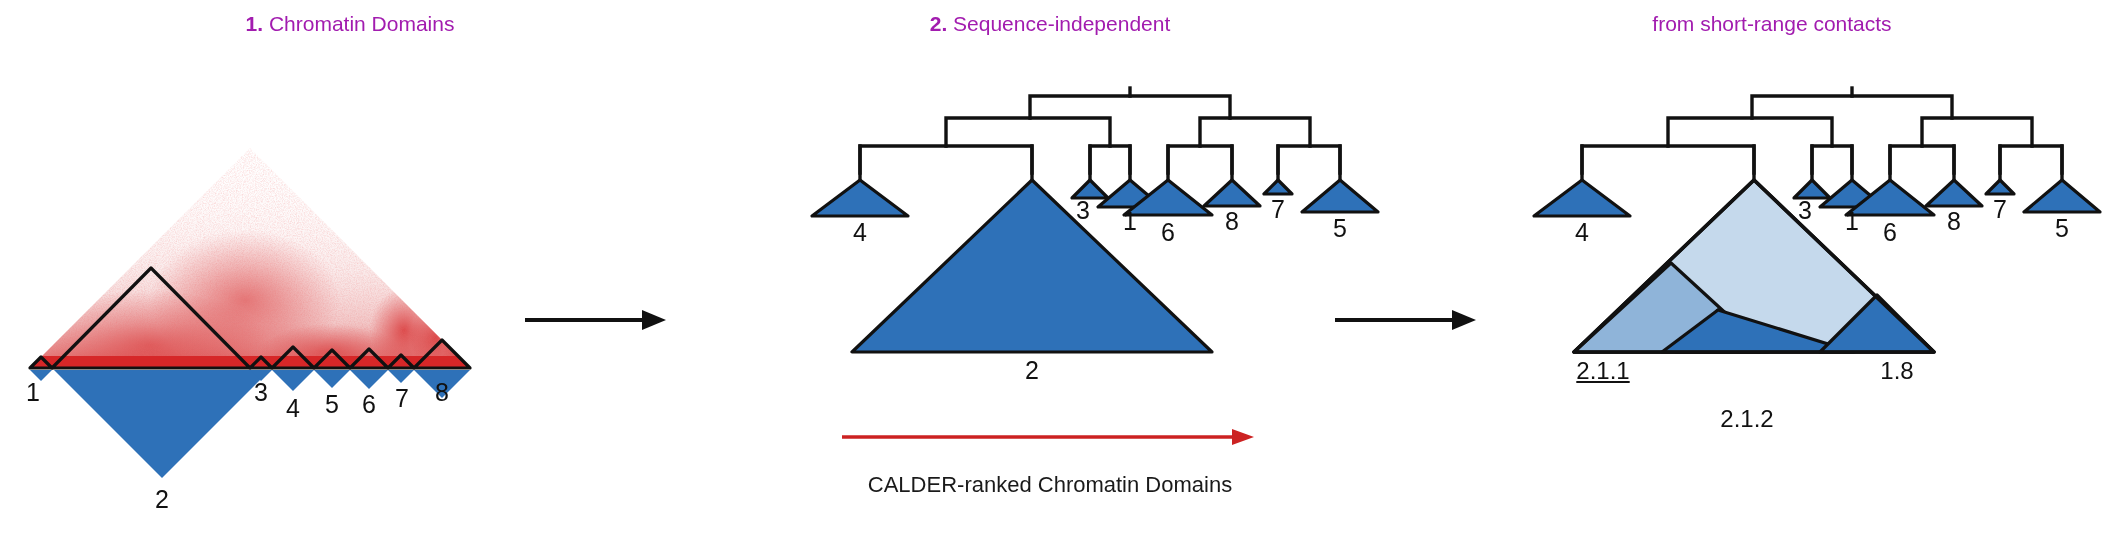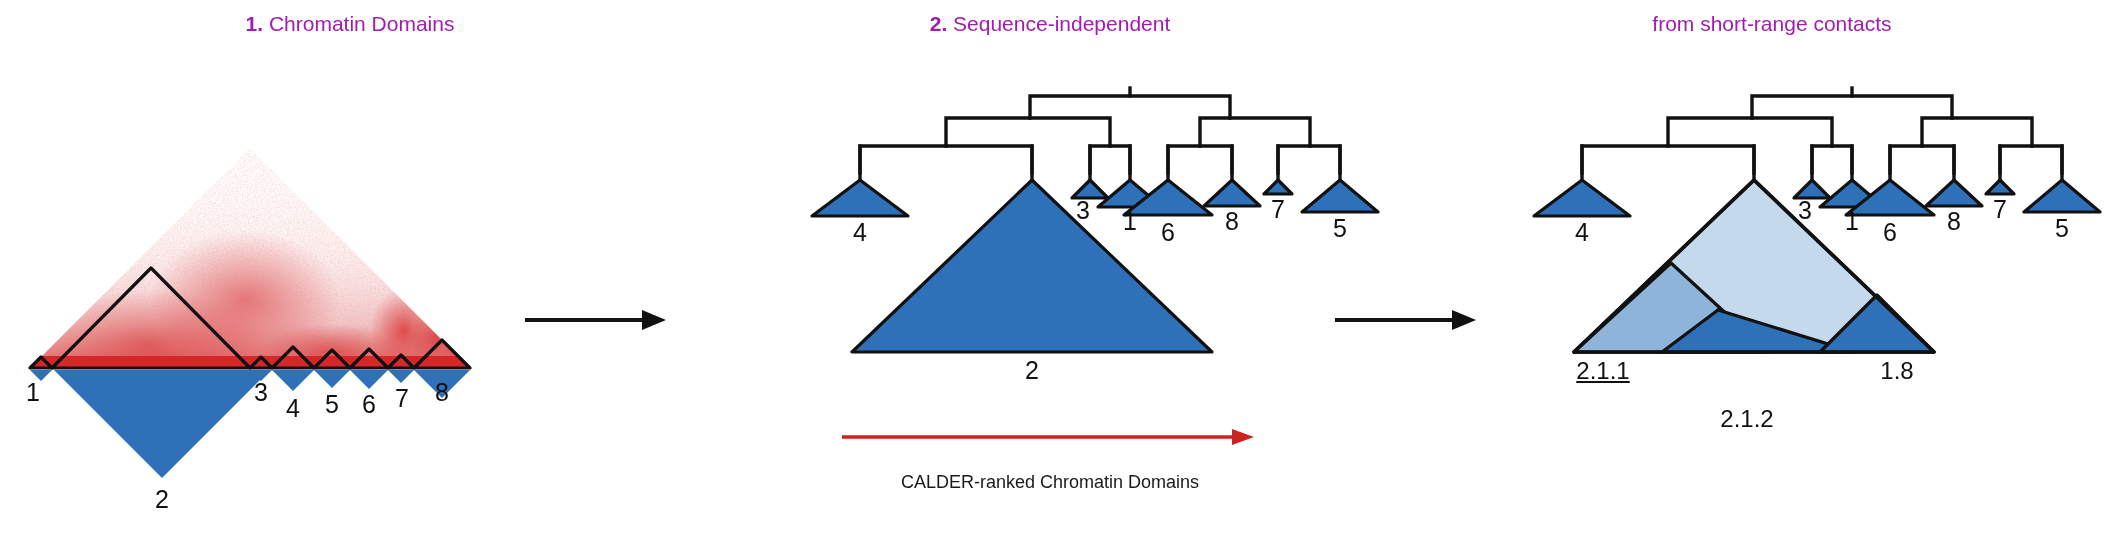--- a/index.html
+++ b/index.html
@@ -5,21 +5,21 @@
   html,body{margin:0;padding:0;background:#ffffff;}
   body{width:2122px;height:538px;position:relative;overflow:hidden;
        font-family:"Liberation Sans","DejaVu Sans",sans-serif;color:#1a1a1a;}
   .panel{position:absolute;top:0;height:538px;}
   .title{position:absolute;text-align:center;font-size:21px;line-height:28px;color:#a21caf;}
   .title b{font-weight:bold;}
   .lbl{position:absolute;font-size:25px;line-height:25px;color:#111;text-align:center;white-space:nowrap;}
   .lbl.small{font-size:24px;}
   svg{position:absolute;left:0;top:0;overflow:visible;}
   .arrow-wrap{position:absolute;}
-  .caption{position:absolute;font-size:18px;color:#1a1a1a;text-align:center;white-space:nowrap;}
+  .caption{position:absolute;font-size:22px;color:#1a1a1a;text-align:center;white-space:nowrap;}
 </style>
 </head>
 <body>
 
 <div class="panel" style="left:0;width:700px;">
 
   <div class="title" style="left:0;width:700px;top:10px;">
     <div><b>1.</b>
       <span>Chromatin Domains</span></div>
   </div>

